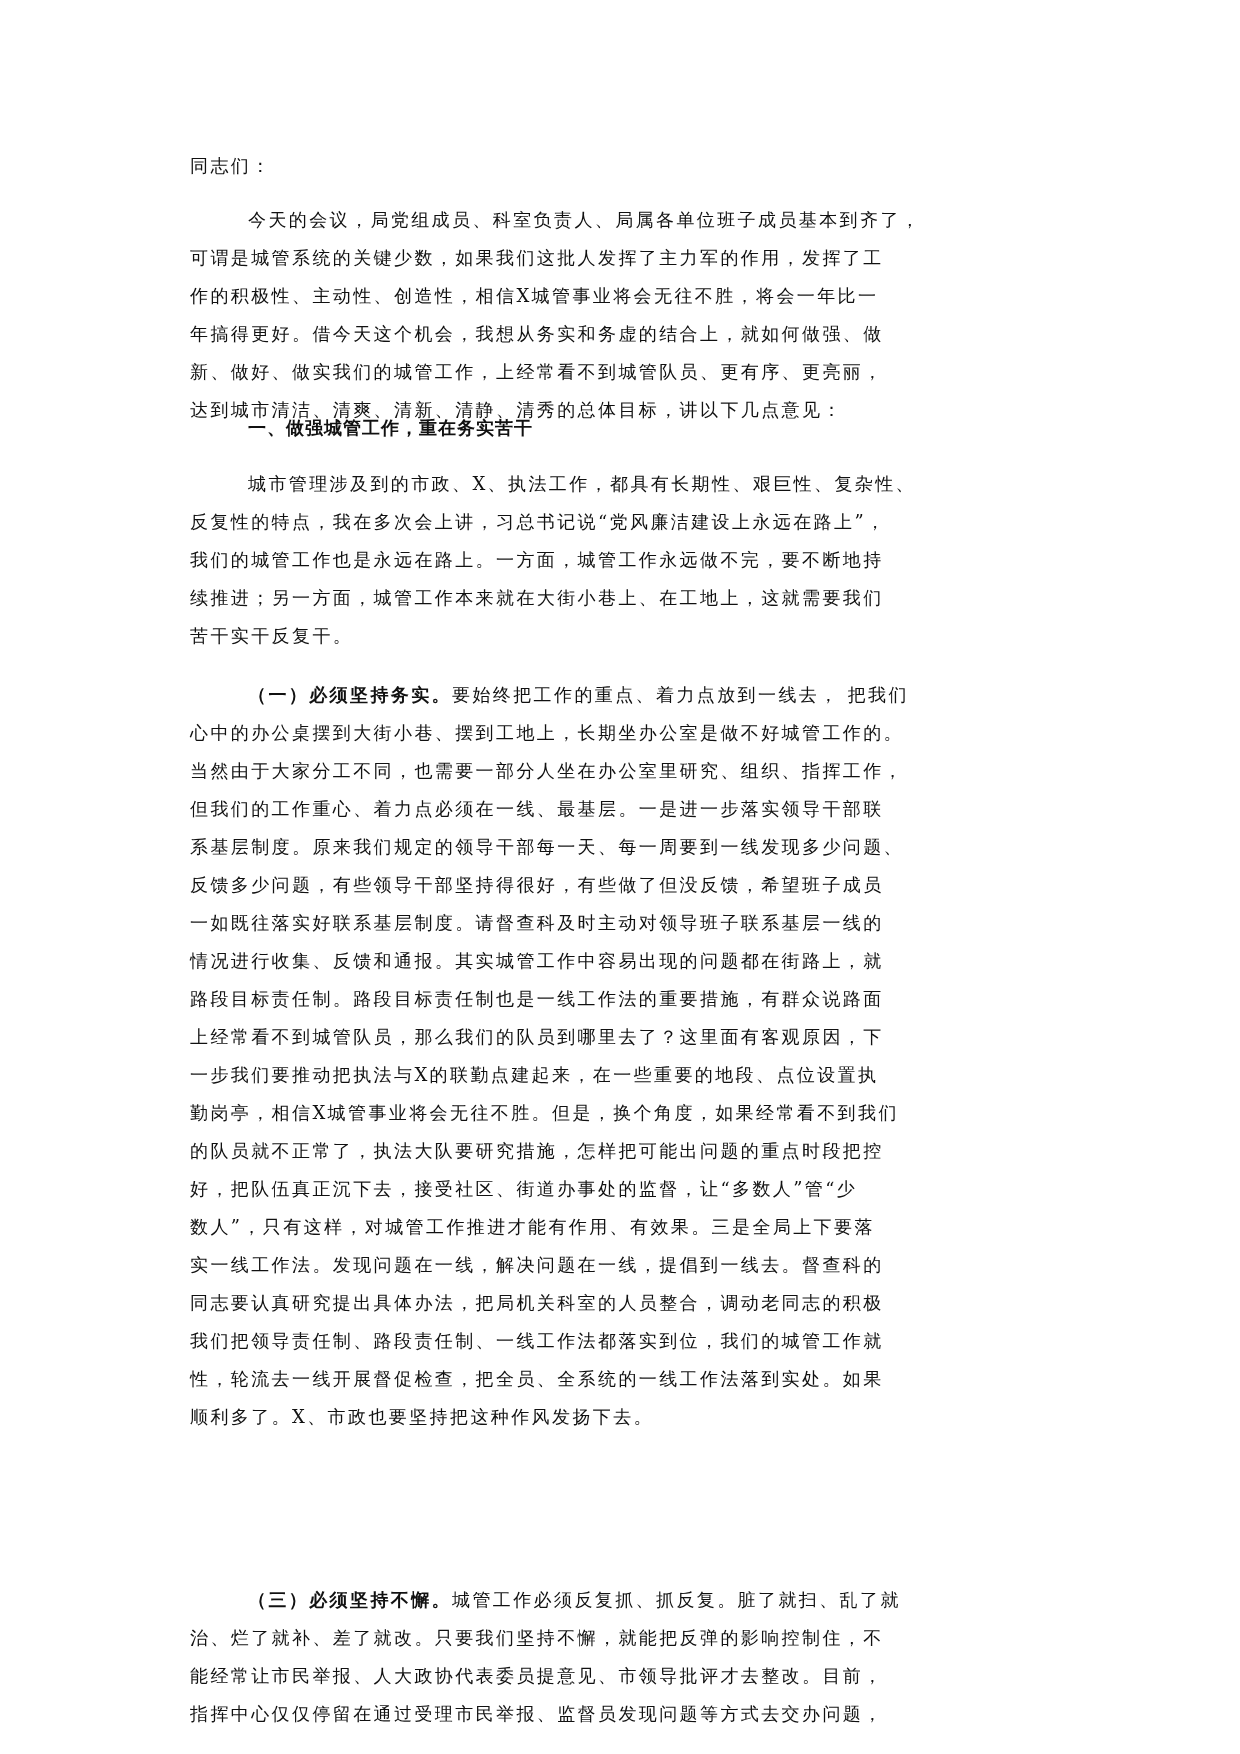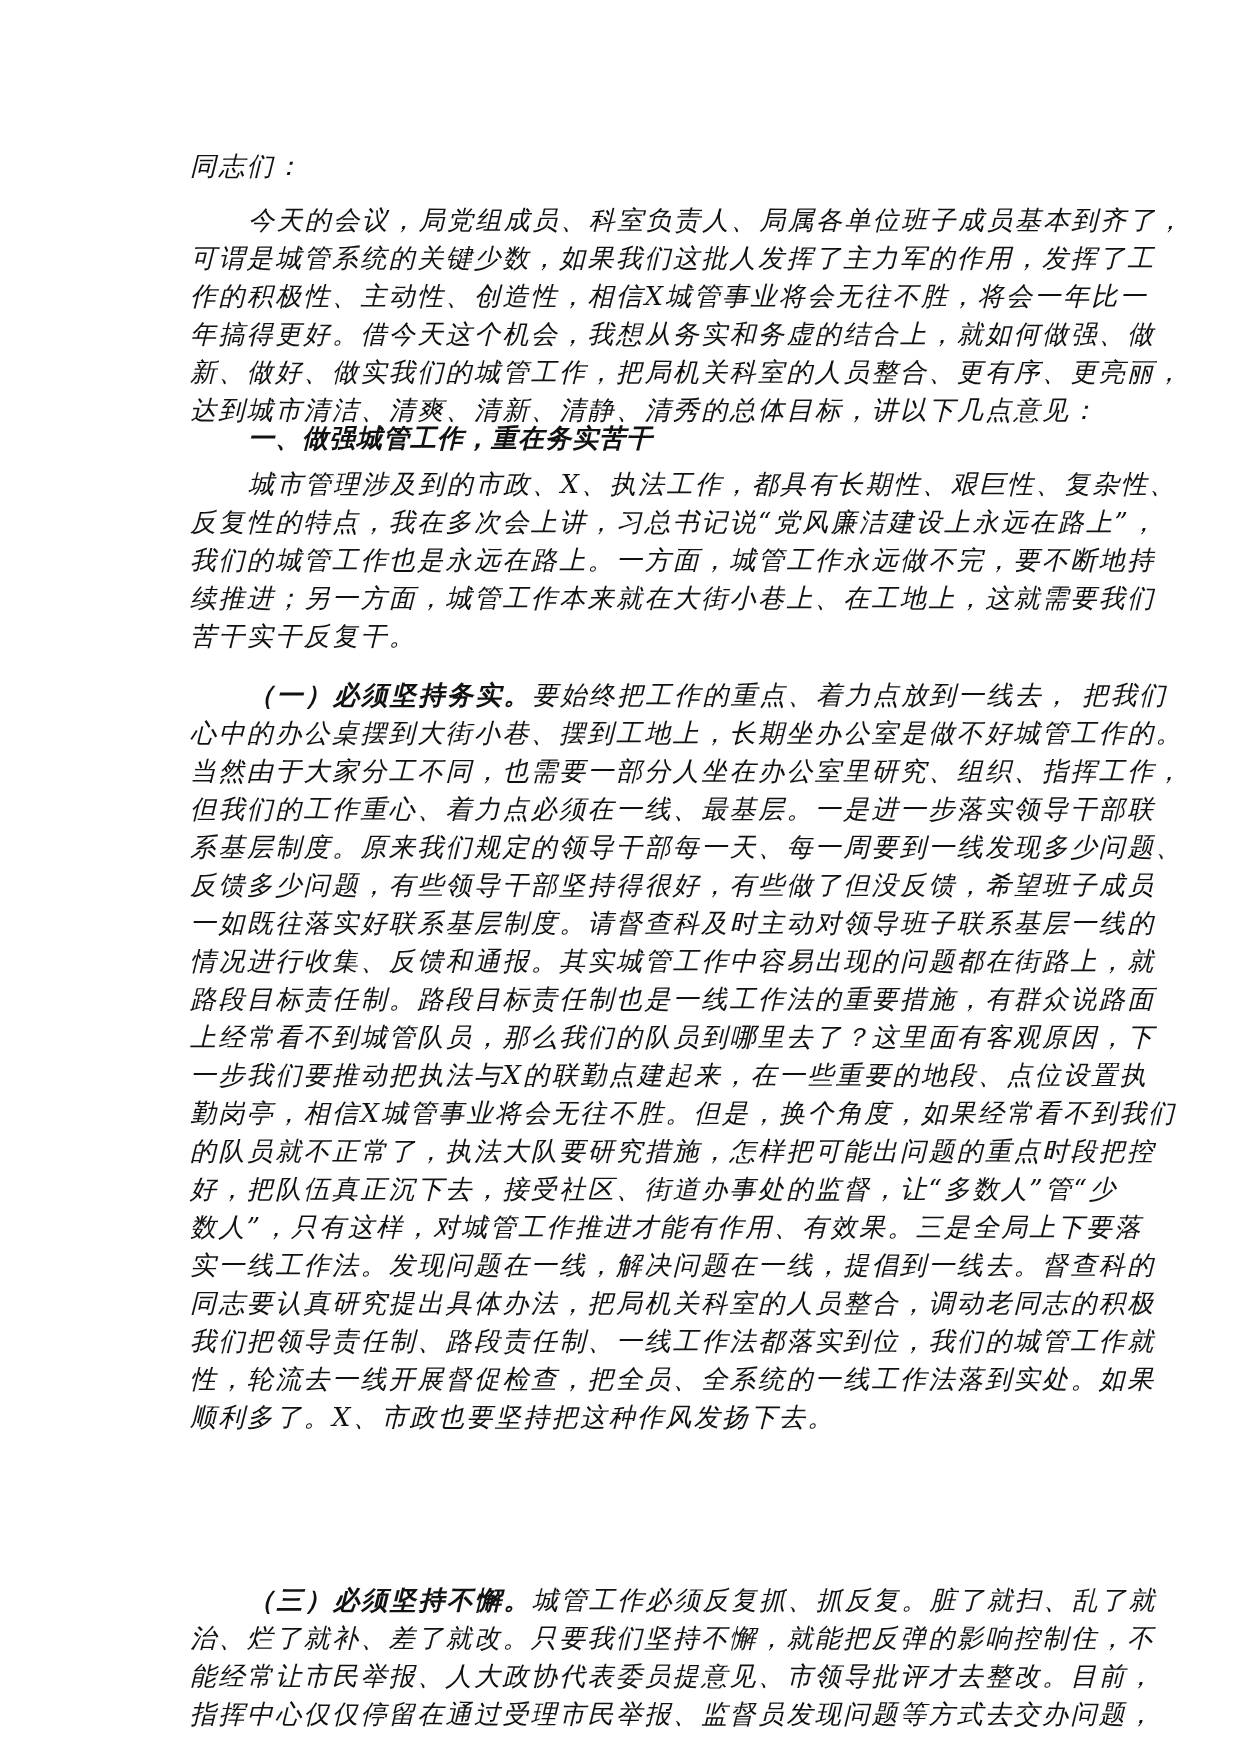--- a/index.html
+++ b/index.html
@@ -1,44 +1,44 @@
 <!DOCTYPE html>
 <html><head>
 <meta charset="utf-8">
 <style>
   html, body { margin: 0; padding: 0; background: #ffffff; }
   body { width: 1240px; height: 1754px; position: relative; overflow: hidden;
          font-family: "DejaVu Serif", "Liberation Serif", serif; color: #111; }
   .page { position: absolute; left: 0; top: 0; width: 1240px; height: 1754px; background: #fff; }
   .block { position: absolute; left: 190px; width: 880px; }
-  .line { display: block; height: 38px; line-height: 38px; font-size: 26px; white-space: nowrap;
-          letter-spacing: 2.4px; font-style: italic; }
+  .line { display: block; height: 38px; line-height: 38px; font-size: 18px; white-space: nowrap;
+          letter-spacing: 2.4px; }
   .indent { padding-left: 58px; }
   .lead { font-weight: bold; }
   .heading .line { font-weight: bold; font-family: "DejaVu Sans", "Liberation Sans", sans-serif; letter-spacing: 1px; }
 </style>
 </head>
 <body>
 
 <div class="page">
 
   <div class="block" style="top:147px;">
     <span class="line">同志们：</span>
   </div>
 
   <div class="block" style="top:201px;">
     <span class="line indent">今天的会议，局党组成员、科室负责人、局属各单位班子成员基本到齐了，</span>
     <span class="line">可谓是城管系统的关键少数，如果我们这批人发挥了主力军的作用，发挥了工</span>
     <span class="line">作的积极性、主动性、创造性，相信X城管事业将会无往不胜，将会一年比一</span>
     <span class="line">年搞得更好。借今天这个机会，我想从务实和务虚的结合上，就如何做强、做</span>
-    <span class="line">新、做好、做实我们的城管工作，把局机关科室的人员整合、更有序、更亮丽，</span>
+    <span class="line">新、做好、做实我们的城管工作，上经常看不到城管队员、更有序、更亮丽，</span>
     <span class="line">达到城市清洁、清爽、清新、清静、清秀的总体目标，讲以下几点意见：</span>
   </div>
 
-  <div class="block heading" style="top:419px;">
+  <div class="block heading" style="top:409px;">
     <span class="line indent">一、做强城管工作，重在务实苦干</span>
   </div>
 
   <div class="block" style="top:465px;">
     <span class="line indent">城市管理涉及到的市政、X、执法工作，都具有长期性、艰巨性、复杂性、</span>
     <span class="line">反复性的特点，我在多次会上讲，习总书记说“党风廉洁建设上永远在路上”，</span>
     <span class="line">我们的城管工作也是永远在路上。一方面，城管工作永远做不完，要不断地持</span>
     <span class="line">续推进；另一方面，城管工作本来就在大街小巷上、在工地上，这就需要我们</span>
     <span class="line">苦干实干反复干。</span>
   </div>

